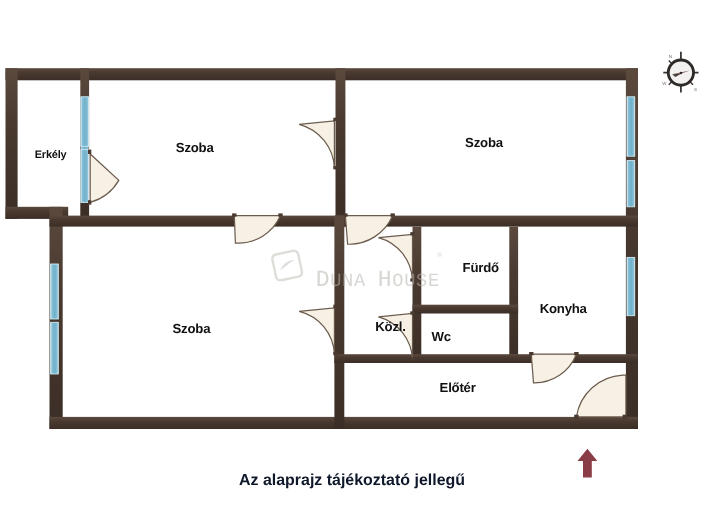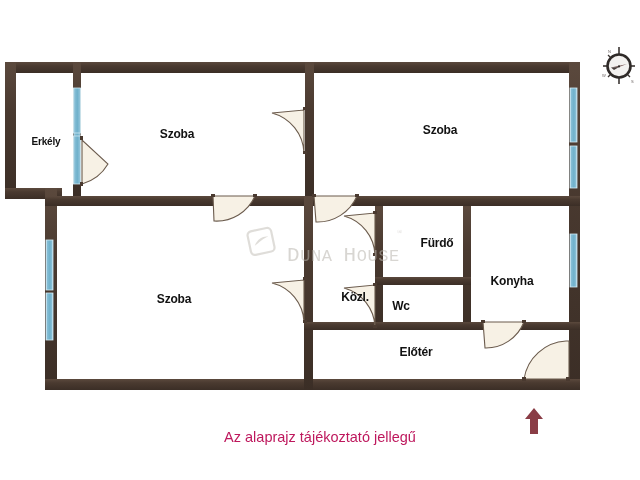--- a/index.html
+++ b/index.html
@@ -31,22 +31,22 @@
     letter-spacing: -0.2px;
   }
   .room-label { font-size: 12px; }
   .room-label.small { font-size: 10px; }
   .caption {
     position: absolute;
     left: 50%;
     top: 437px;
     transform: translate(-50%, -50%);
     font-size: 14.5px;
-    font-weight: normal;
-    color: #be185d;
+    font-weight: bold;
+    color: #0f172a;
     white-space: nowrap;
   }
   .watermark {
     position: absolute;
     left: 245px;
     top: 226px;
     width: 160px;
     height: 32px;
     opacity: 0.55;
     pointer-events: none;

